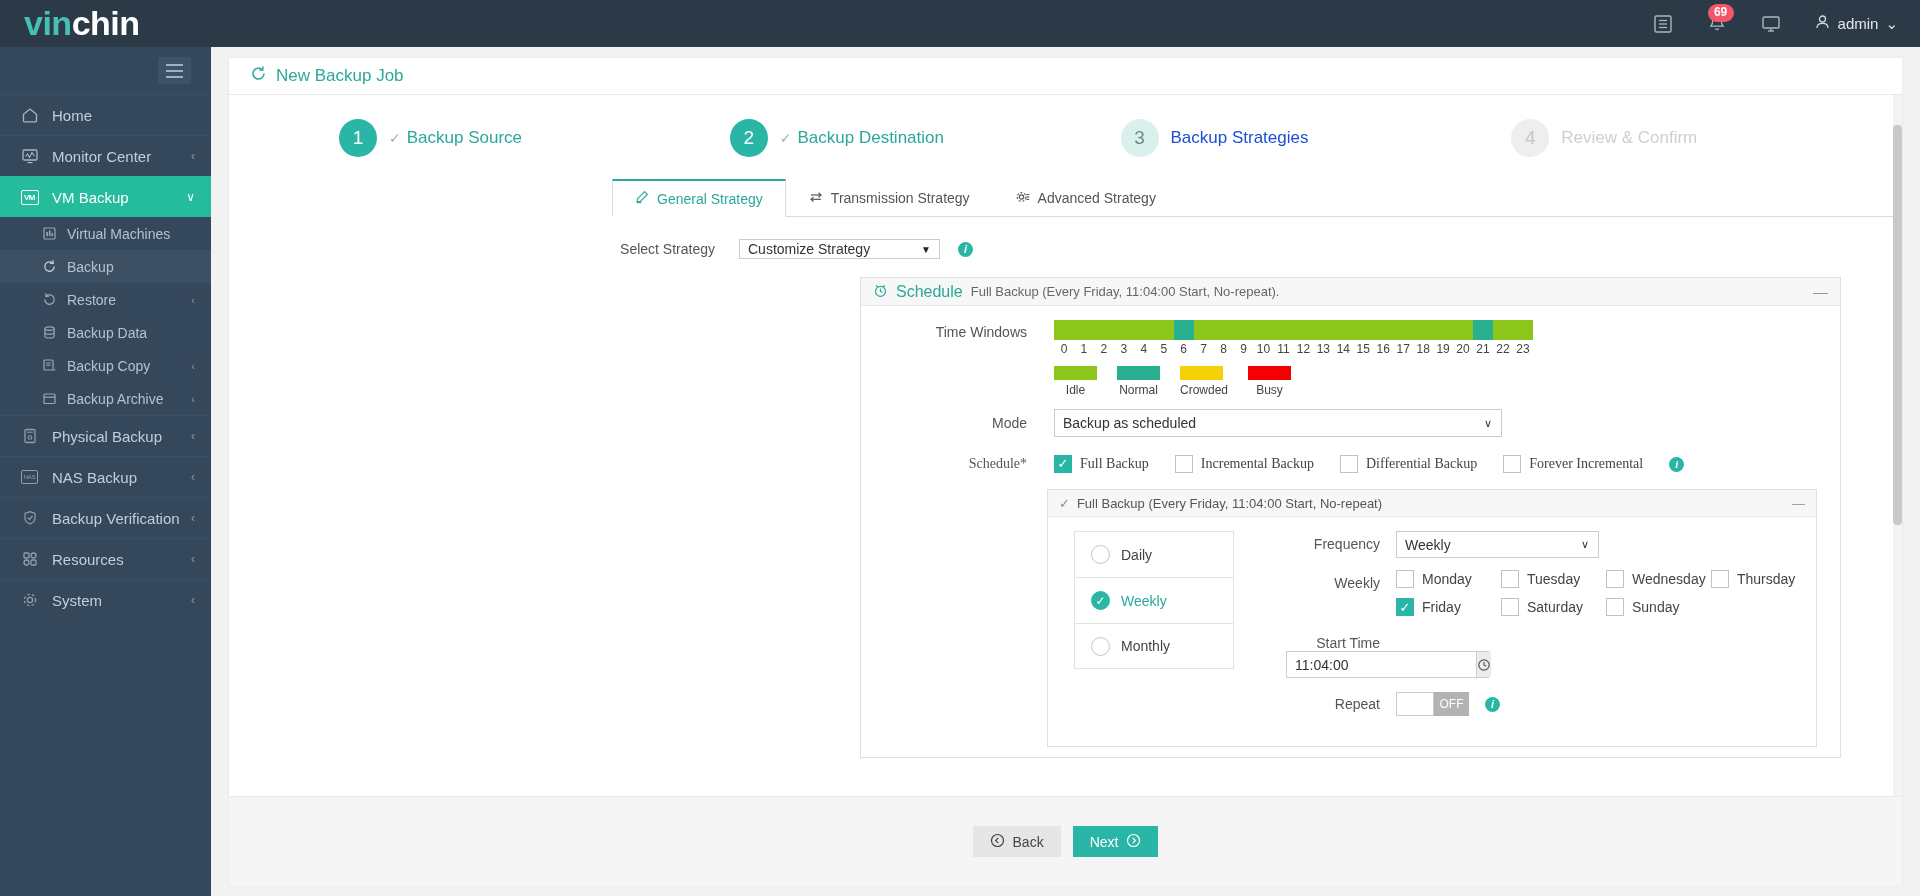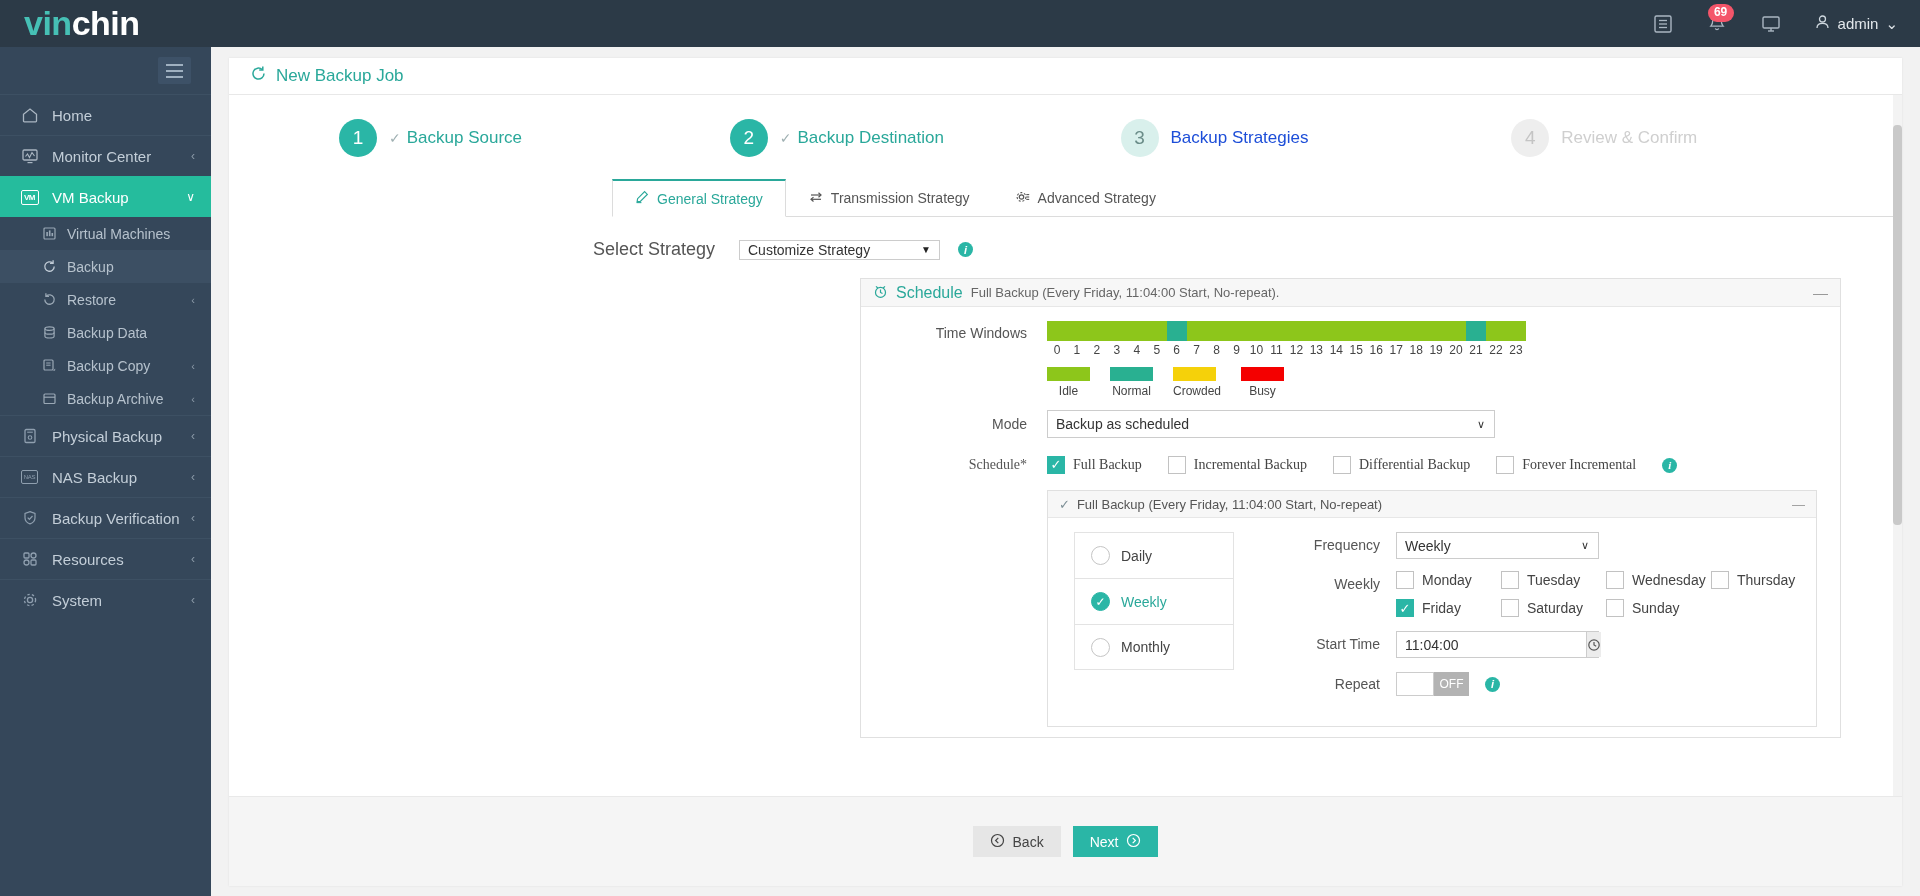--- a/index.html
+++ b/index.html
@@ -87,21 +87,21 @@
   .tab{
     height:38px; padding:0 22px; display:flex; align-items:center; gap:8px; font-size:14px;
     color:#555; cursor:pointer; border:1px solid transparent; position:relative;
   }
   .tab.active{
     color:#2aa89a; background:#fff; border:1px solid #dcdcdc; border-bottom-color:#fff;
     margin-bottom:-1px; border-top:2px solid #2aa89a;
   }
   
   .row{ display:flex; align-items:center; margin-top:16px;}
-  .lbl{ width:510px; text-align:right; padding-right:24px; font-size:18px; color:#555;}
+  .lbl{ width:510px; text-align:right; padding-right:24px; font-size:14px; color:#555;}
   .sel-box{
     width:201px;height:20px;border:1px solid #ccc; background:#fff; display:flex; align-items:center;
     padding:0 8px; font-size:14px; position:relative; cursor:pointer;
   }
   .sel-box .caret{ position:absolute; right:8px; font-size:10px; color:#222;}
   .info-i{
     width:15px;height:15px;border-radius:50%; background:#2ab6a6; color:#fff; font-size:11px; font-weight:bold;
     display:inline-flex; align-items:center; justify-content:center; font-style:italic; cursor:pointer; flex:0 0 15px;
   }
   
@@ -110,21 +110,21 @@
   }
   .panel-head{
     height:28px; background:#f7f7f7; border-bottom:1px solid #e7e7e7; display:flex; align-items:center;
     padding:0 12px; gap:8px; font-size:14px;
   }
   .panel-head .nm{ color:#2aa89a; font-size:16px;}
   .panel-head .desc{ color:#666; font-size:13px;}
   .panel-head .min{ margin-left:auto; color:#999; cursor:pointer; font-size:15px;}
   .panel-body{ padding:14px 0 10px 0;}
   
-  .tw-row{ display:flex; }
+  .tw-row{ display:flex;gap:7px; }
   .tw-lbl{ width:186px; text-align:right; padding-right:20px; font-size:14px; color:#555; padding-top:4px;}
   .tw-bar{ display:flex; width:479px; height:20px; cursor:pointer;}
   .tw-bar span{ flex:1 1 0; display:block;}
   .tw-ticks{ display:flex; width:479px; margin-top:2px;}
   .tw-ticks span{ flex:1 1 0; text-align:center; font-size:12px; color:#444;}
   .legend{ display:flex; margin-top:10px; gap:20px;}
   .legend div{ text-align:center;}
   .legend i{ display:block; width:43px;height:14px;}
   .legend b{ display:block; font-size:12px; font-weight:normal; color:#444; margin-top:3px;}
   .mode-sel{
@@ -651,21 +651,21 @@
                         <span class="cb"></span>
                         <span>Saturday</span>
                       </label>
                       <label class="day">
                         <span class="cb"></span>
                         <span>Sunday</span>
                       </label>
                     </div>
                 </div>
 
-                <div class="frow" style="margin-top:14px;">
+                <div class="frow" style="margin-top:14px;flex-direction:column;">
                   <div class="fl">Start Time</div>
                   <div class="timefield">
                     <input type="text" value="11:04:00" style="">
                     <span class="timebtn">
                       <svg width="14" height="14" viewBox="0 0 14 14">
                           <circle cx="7" cy="7" r="5.2" fill="none" stroke="#555" stroke-width="1.2"></circle>
                           <polyline points="7,4 7,7 9.2,8.3" fill="none" stroke="#555" stroke-width="1.2"></polyline>
                         </svg>
                     </span>
                   </div>

